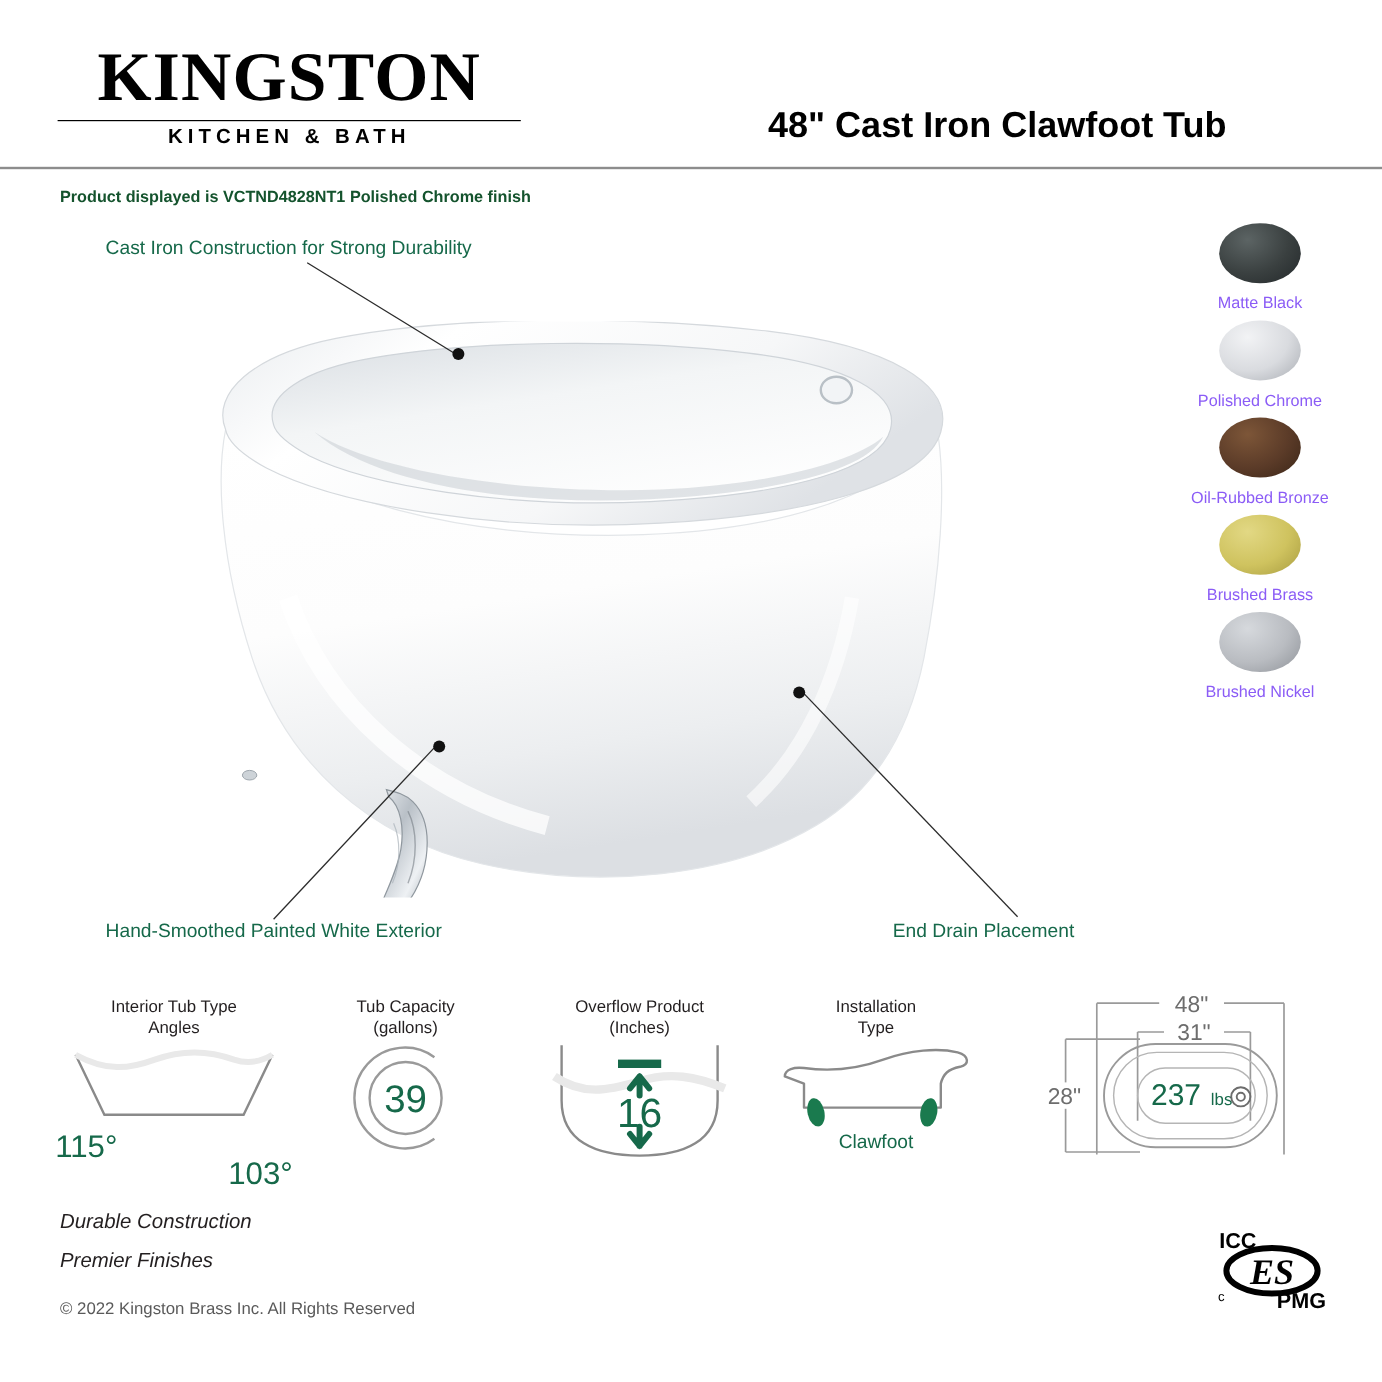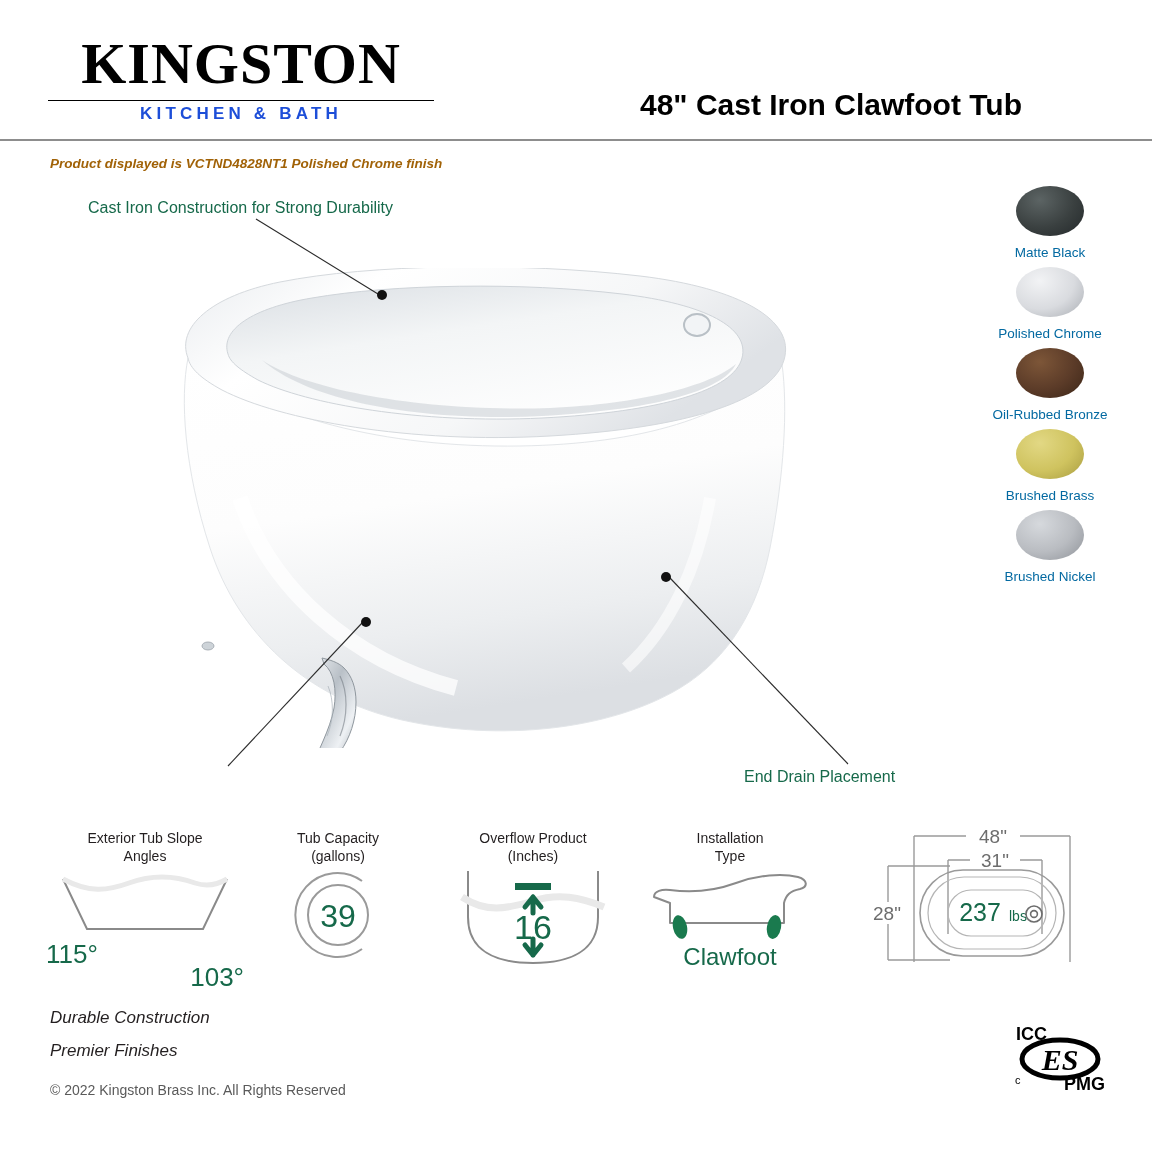--- a/index.html
+++ b/index.html
@@ -35,21 +35,21 @@
   }
   .brand-sub {
     position: absolute;
     left: 48px;
     top: 104px;
     width: 386px;
     text-align: center;
     font-size: 17px;
     font-weight: bold;
     letter-spacing: 4.2px;
-    color: #1d4ed8;
+    color: #000000;
   }
   .brand-rule-top {
     position: absolute;
     left: 48px;
     top: 100px;
     width: 386px;
     height: 1px;
     background: #000000;
   }
   .product-title {
@@ -68,23 +68,22 @@
     top: 139px;
     width: 1152px;
     height: 2px;
     background: #8d8d8d;
   }
   .finish-note {
     position: absolute;
     left: 50px;
     top: 156px;
     font-size: 13.5px;
-    font-style: italic;
     font-weight: 600;
-    color: #a16207;
+    color: #14532d;
   }
 
   
   .callout {
     position: absolute;
     font-size: 16px;
     color: #16694a;
     white-space: nowrap;
   }
   #callout-cast-iron { left: 88px; top: 199px; }
@@ -136,21 +135,21 @@
   }
   .swatch .puck-side {
     position: absolute;
     left: 2px; top: 8px;
     width: 64px; height: 46px;
     border-radius: 50%;
     z-index: -1;
   }
   .finish-label {
     font-size: 13.5px;
-    color: #0369a1;
+    color: #8b5cf6;
     margin-top: 3px;
     white-space: nowrap;
   }
 
   
   #spec-row {
     position: absolute;
     left: 0;
     top: 830px;
     width: 1152px;
@@ -201,20 +200,21 @@
 <div id="page">
 
   <div class="brand-wordmark">KINGSTON</div>
   <div class="brand-rule-top"></div>
   <div class="brand-sub">KITCHEN &amp; BATH</div>
   <div class="product-title">48" Cast Iron Clawfoot Tub</div>
   <div class="header-rule"></div>
   <div class="finish-note">Product displayed is VCTND4828NT1 Polished Chrome finish</div>
 
   <div class="callout" id="callout-cast-iron">Cast Iron Construction for Strong Durability</div>
+  <div class="callout" id="callout-white-exterior">Hand-Smoothed Painted White Exterior</div>
   <div class="callout" id="callout-end-drain">End Drain Placement</div>
 
   <svg id="tub-figure" viewBox="0 0 700 480">
     <defs>
       <linearGradient id="bodyGrad" x1="0" y1="0" x2="0.25" y2="1">
         <stop offset="0%" stop-color="#ffffff"></stop>
         <stop offset="45%" stop-color="#fdfdfd"></stop>
         <stop offset="78%" stop-color="#eceef0"></stop>
         <stop offset="100%" stop-color="#dcdfe3"></stop>
       </linearGradient>
@@ -346,21 +346,21 @@
         <div class="puck-top" style="background: radial-gradient(at 35% 28%, rgb(214, 217, 221) 0%, rgb(185, 188, 193) 55%, rgb(142, 146, 152) 100%);"></div>
       </div>
       <div class="finish-label">Brushed Nickel</div>
     </div>
   </div>
 
   <div id="spec-row">
 
     <div class="spec-cell" style="left:40px; top:0; width:210px;">
       <div class="spec-title">
-        <span>Exterior Tub Slope</span><br>
+        <span>Interior Tub Type</span><br>
         <span>Angles</span>
       </div>
       <svg width="180" height="66" viewBox="0 0 180 66" style="margin-top:6px;">
         <path d="M8 8 L32 58 L148 58 L172 8" fill="none" stroke="#8a8a8a" stroke-width="2"></path>
         <path d="M8 8 C34 22 52 20 74 12 C96 4 118 4 140 12 C152 16 162 14 172 8" fill="none" stroke="#e9e9e9" stroke-width="5"></path>
       </svg>
       <div style="position:relative; height:30px; margin-top:-2px;">
         <span class="spec-value-green" style="position:absolute; left:6px; top:0; font-size:26px;">115°</span>
         <span class="spec-value-green" style="position:absolute; right:6px; top:0; font-size:26px;margin-top:23px;">103°</span>
       </div>
@@ -398,21 +398,21 @@
         <span>Installation</span><br>
         <span>Type</span>
       </div>
       <svg width="180" height="70" viewBox="0 0 180 70" style="margin-top:4px;">
         <path d="M14 28 C14 22 22 20 30 21 C52 24 74 22 96 14
                  C118 6 142 4 158 8 C168 11 168 18 160 20
                  C150 22 146 26 144 34 L144 54 L30 54 L30 34 Z" fill="none" stroke="#8a8a8a" stroke-width="2" stroke-linejoin="round"></path>
         <ellipse cx="40" cy="58" rx="7" ry="12" fill="#1a7a4e" transform="rotate(-12 40 58)"></ellipse>
         <ellipse cx="134" cy="58" rx="7" ry="12" fill="#1a7a4e" transform="rotate(10 134 58)"></ellipse>
       </svg>
-      <div class="spec-value-green" style="font-size:24px; margin-top:0px;">Clawfoot</div>
+      <div class="spec-value-green" style="font-size:16px; margin-top:0px;">Clawfoot</div>
     </div>
 
     <div class="spec-cell" style="left:856px; top:-8px; width:230px;">
       <svg width="226" height="152" viewBox="0 0 226 152">
 
         <line x1="56" y1="14" x2="212" y2="14" stroke="#9a9a9a" stroke-width="1.4"></line>
         <line x1="56" y1="14" x2="56" y2="140" stroke="#9a9a9a" stroke-width="1.4"></line>
         <line x1="212" y1="14" x2="212" y2="140" stroke="#9a9a9a" stroke-width="1.4"></line>
         <rect x="108" y="4" width="54" height="20" fill="#ffffff"></rect>
         <text x="135" y="21" text-anchor="middle" font-family="Liberation Sans, sans-serif" font-size="19" fill="#6d6d6d">48"</text>

